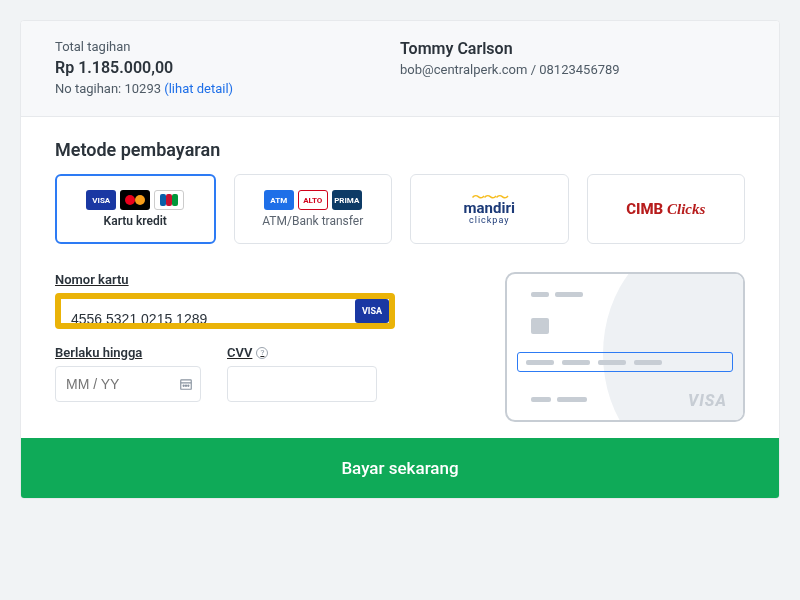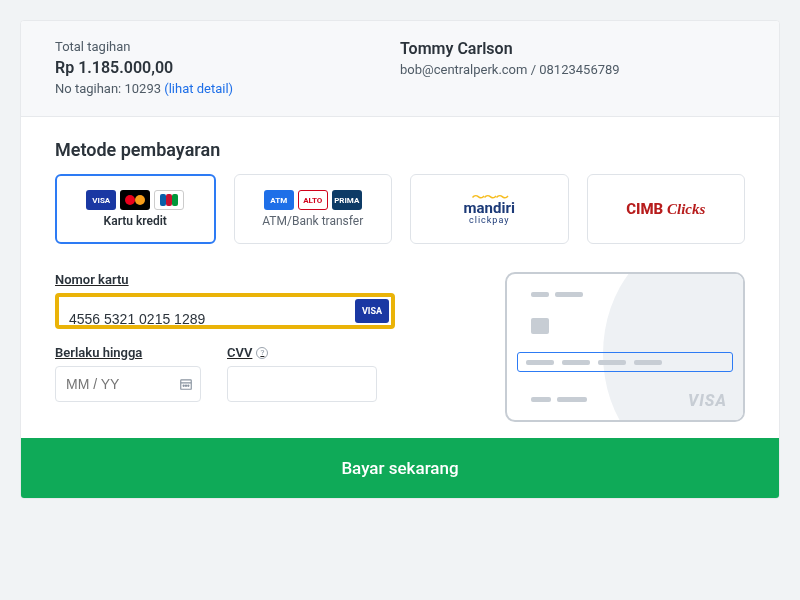--- a/index.html
+++ b/index.html
@@ -47,21 +47,21 @@
   .cimb-text { color:#b71c1c; font-weight:800; font-size:15px; }
   .cimb-text i { font-family: Georgia, 'Times New Roman', serif; font-weight:600;margin-top:40px; }
 
   .form-row { display:flex; gap:30px; }
   .form-left { width: 340px; text-decoration: underline; }
   .form-right { flex:1; display:flex; justify-content:flex-end; align-items:flex-start; }
 
   .field-label { font-size:13px; font-weight:600; color:#2b333b; margin-bottom:6px; display:flex; align-items:center; gap:4px; }
   .input-wrap { position:relative; margin-bottom:16px; }
   .input {
-    width:100%; height:36px; border:4px solid #eab308; border-radius:4px;
+    width:100%; height:36px; border:6px solid #eab308; border-radius:4px;
     padding: 16px 44px 0 10px; font-size:14px; color:#2b333b; outline:none;
   }
   .input-plain {
     width:100%; height:36px; border:1px solid #dfe3e8; border-radius:4px;
     padding: 0 15px 0 10px; font-size:14px; color:#8a94a0; outline:none;
   }
   .trailing { position:absolute; right:6px; top:6px; width:34px; height:24px; border-radius:3px; background:#1a38a3; color:#fff; font-size:9px; font-weight:700; display:flex; align-items:center; justify-content:center; }
   .trailing-icon { position:absolute; right:8px; top:10px; color:#8a94a0; }
 
   .two-col { display:flex; gap:26px; }

